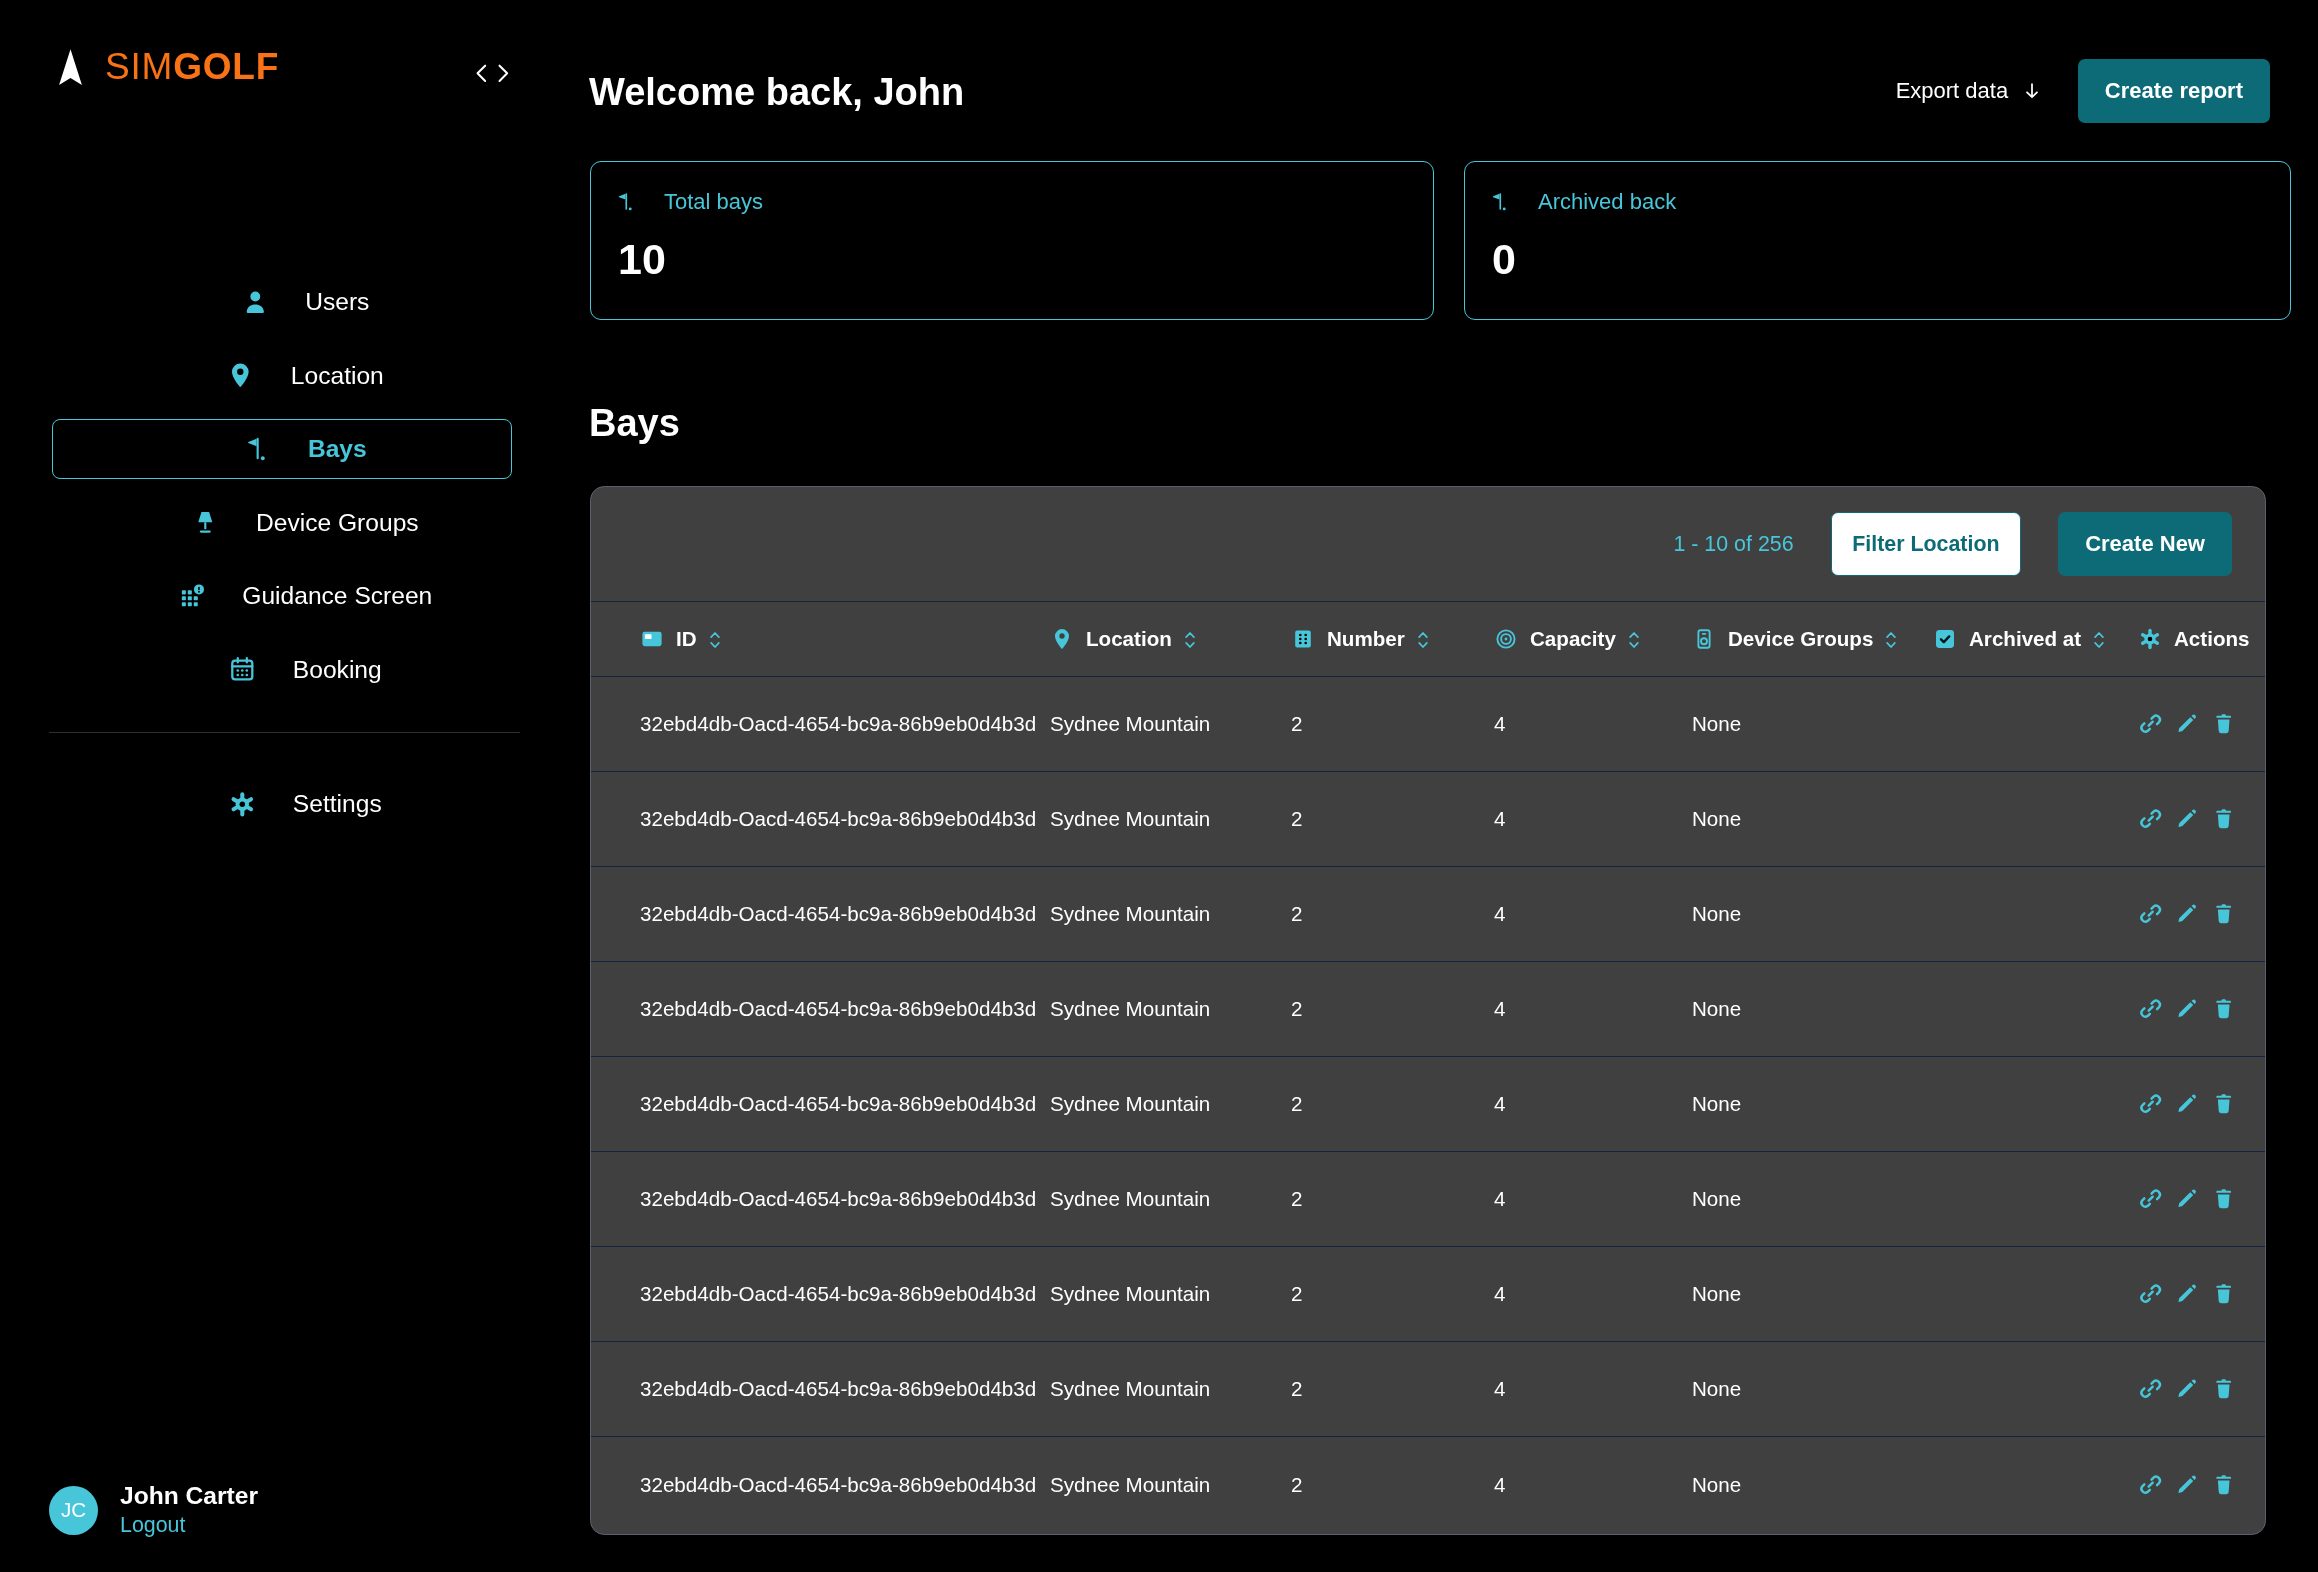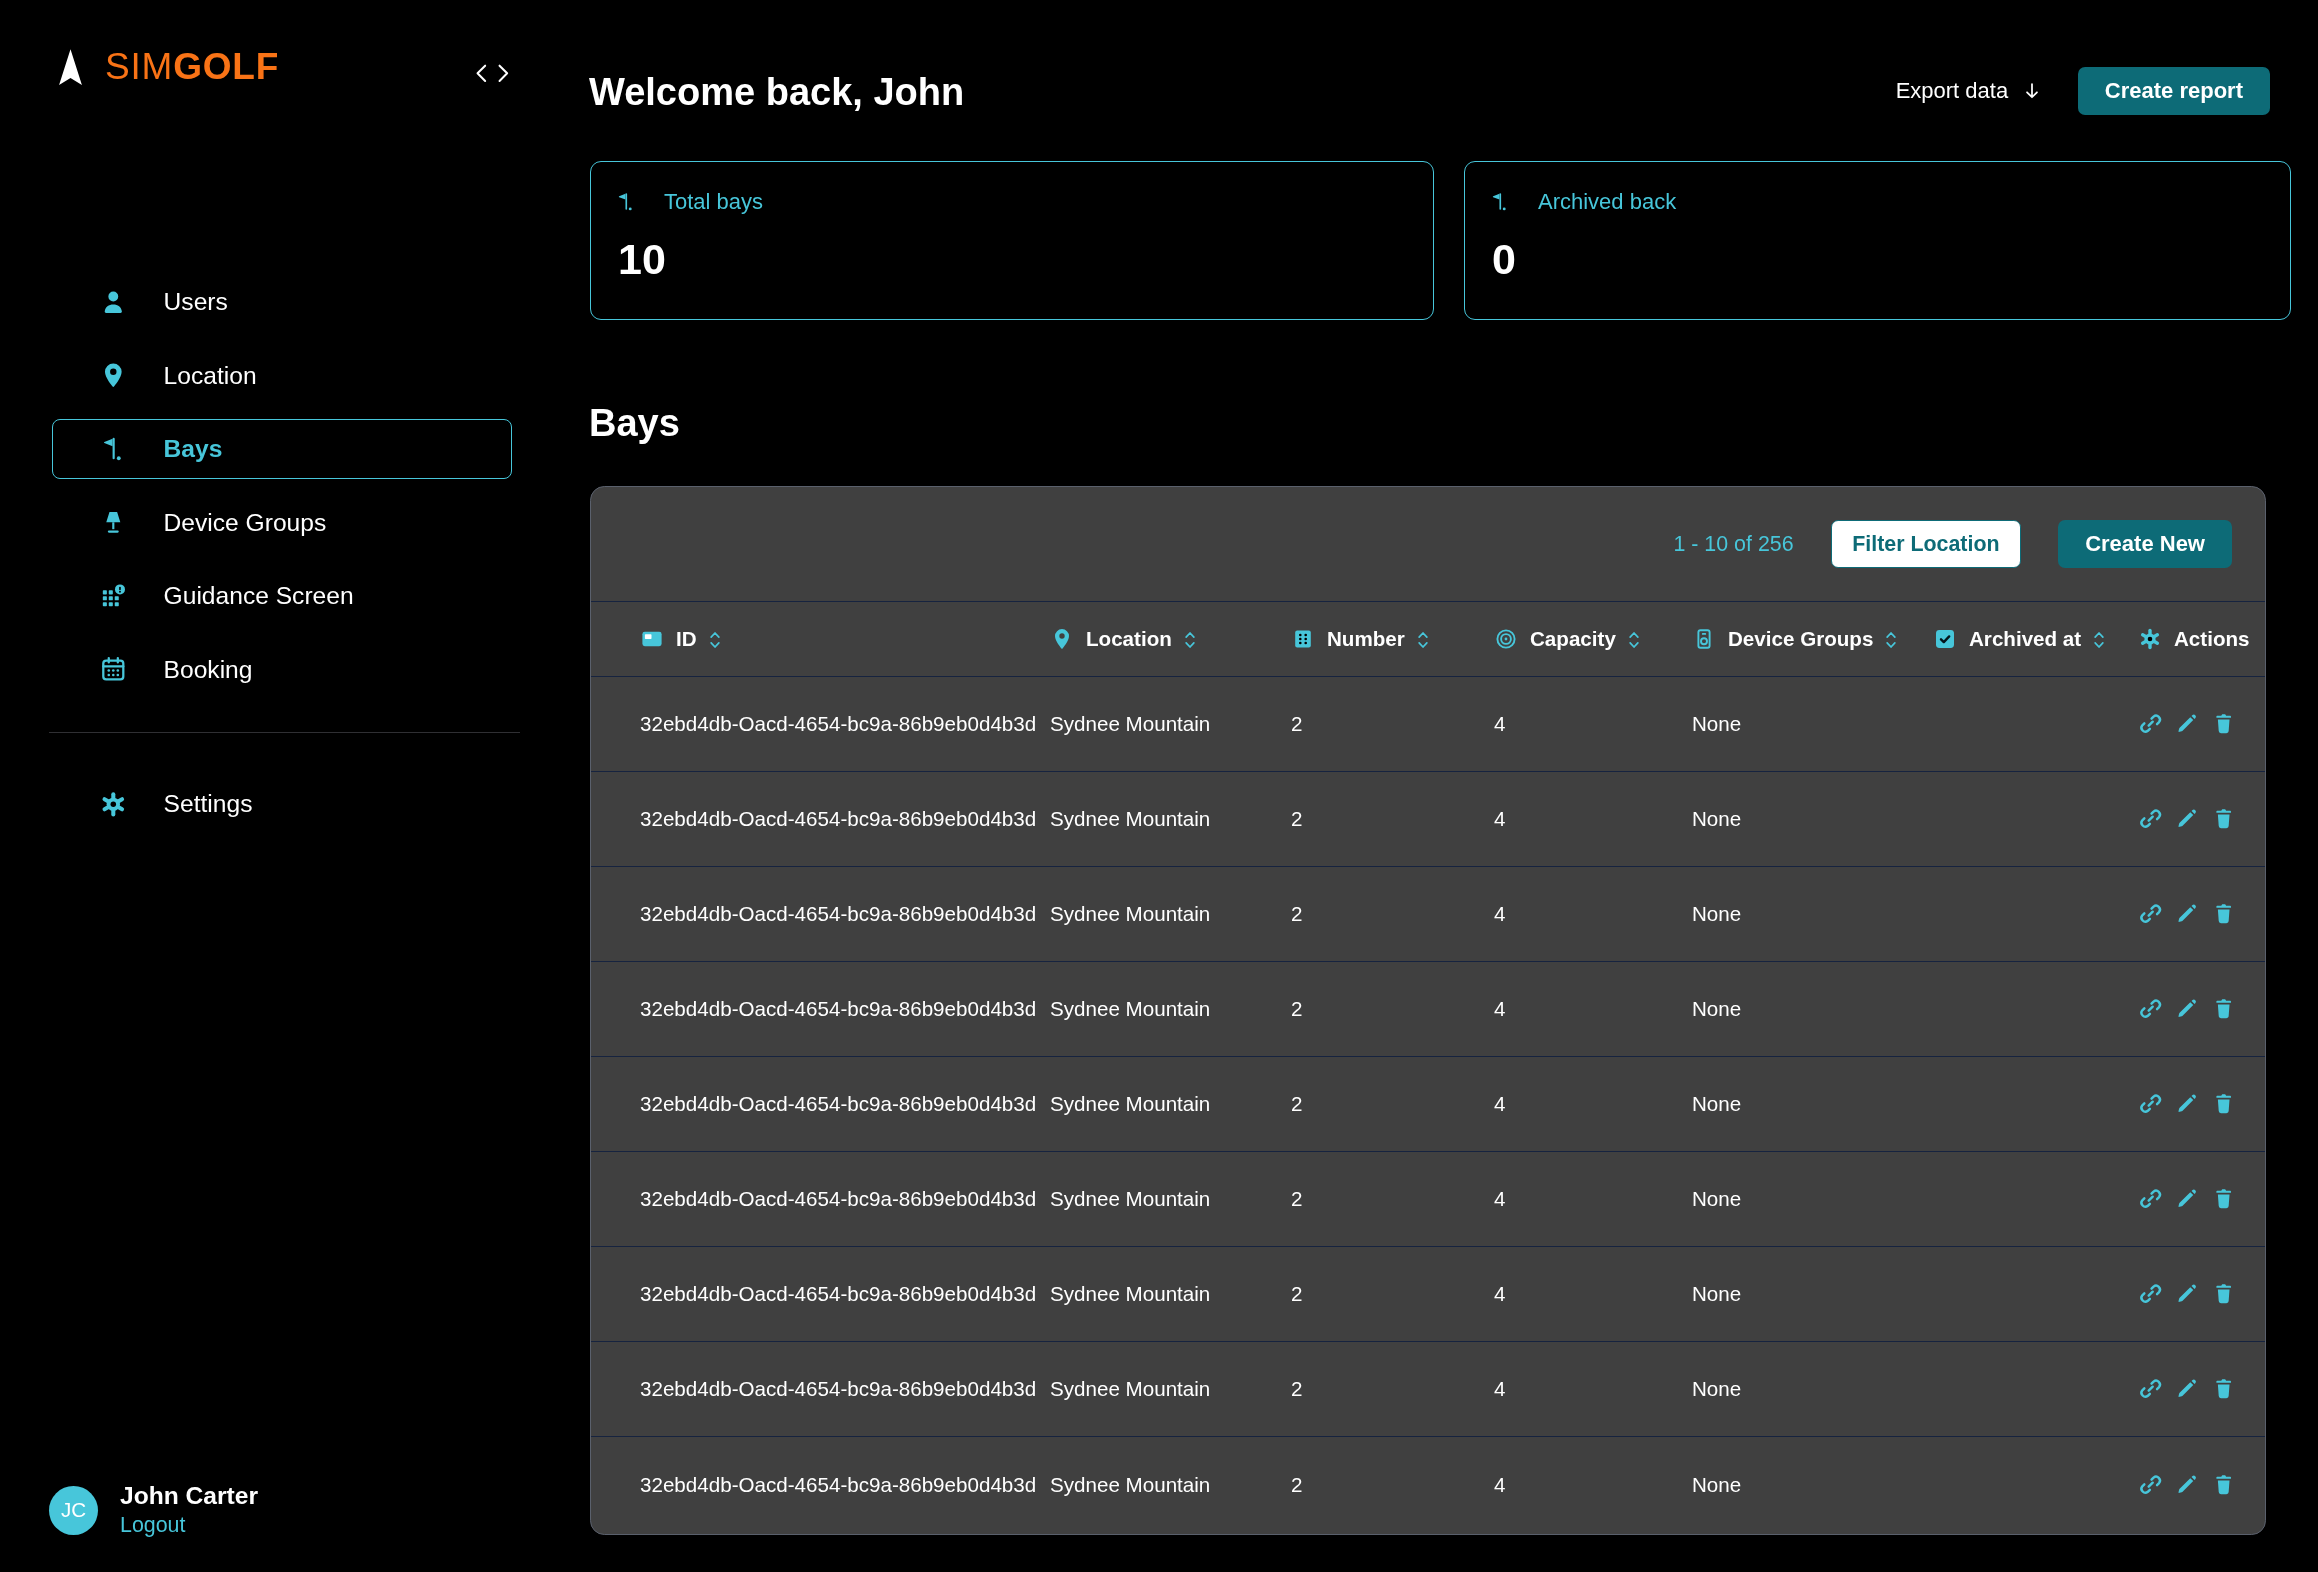--- a/index.html
+++ b/index.html
@@ -15,39 +15,39 @@
   .logo-bold{font-weight:800;}
   .collapse{position:absolute;left:475px;top:63px;display:flex;gap:9.5px;cursor:pointer;}
   .search{position:absolute;left:52px;top:144px;width:459px;height:71px;border:1.6px solid var(--accent);
           border-radius:37px;display:flex;align-items:center;gap:17.5px;padding:0 12.7px 0 24px;box-sizing:border-box;}
   .search input{flex:1;background:transparent;border:none;outline:none;color:#fff;font-size:23px;font-family:inherit;}
   .search input::placeholder{color:#efefef;opacity:1;}
 
   .nav{position:absolute;left:52px;top:272px;width:460px;display:flex;flex-direction:column;gap:13.5px;}
   .nav-item{height:60px;display:flex;align-items:center;gap:36px;padding-left:46px;
             border:1.6px solid transparent;border-radius:8px;box-sizing:border-box;
-            color:#fff;font-size:24.6px;cursor:pointer;}
+            color:#fff;font-size:24.6px;cursor:pointer;justify-content:center;}
   .nav-item.active{border-color:var(--accent);color:var(--accent);font-weight:700;}
   .nav-icon{width:28.6px;height:28.6px;color:var(--accent);flex:0 0 auto;}
   .nav-icon svg{width:100%;height:100%;}
 
   .side-divider{position:absolute;left:49px;top:732px;width:471px;border-top:1.6px solid #2f2f33;}
   .settings-wrap{position:absolute;left:52px;top:774px;width:460px;}
 
   .user{position:absolute;left:49px;top:1482px;display:flex;gap:22px;align-items:center;}
   .avatar{width:49px;height:49px;border-radius:50%;background:var(--accent);display:flex;
           align-items:center;justify-content:center;font-size:20.6px;color:#fff;}
   .user-name{font-size:24.6px;font-weight:600;color:#fff;line-height:1.15;}
   .logout{font-size:21.4px;color:var(--accent);cursor:pointer;margin-top:3.2px;}
 
   
   .page-title{position:absolute;left:589px;top:46px;font-size:38px;font-weight:700;}
   .header-actions{position:absolute;right:49px;top:67px;display:flex;align-items:center;gap:35px;height:48px;}
   .export{display:flex;align-items:center;gap:12.7px;font-size:22px;color:#fff;cursor:pointer;}
-  .btn{height:48px;display:flex;align-items:center;border-radius:7.1px;font-size:22px;font-weight:600;
+  .btn{height:64px;display:flex;align-items:center;border-radius:7.1px;font-size:22px;font-weight:600;
        cursor:pointer;box-sizing:border-box;white-space:nowrap;}
   .btn-teal{background:var(--teal);color:#fff;padding:0 27px;border:none;}
   .btn-outline{background:#fff;color:var(--teal);border:1.6px solid var(--teal);padding:0 20.6px;font-size:21.4px;}
 
   
   .card{position:absolute;top:161px;height:159px;border:1.6px solid var(--accent);border-radius:11px;box-sizing:border-box;}
   .card-1{left:590px;width:844px;}
   .card-2{left:1464px;width:827px;}
   .card-label{position:absolute;left:24px;top:27px;display:flex;align-items:center;gap:27px;
               color:var(--accent);font-size:22px;}

